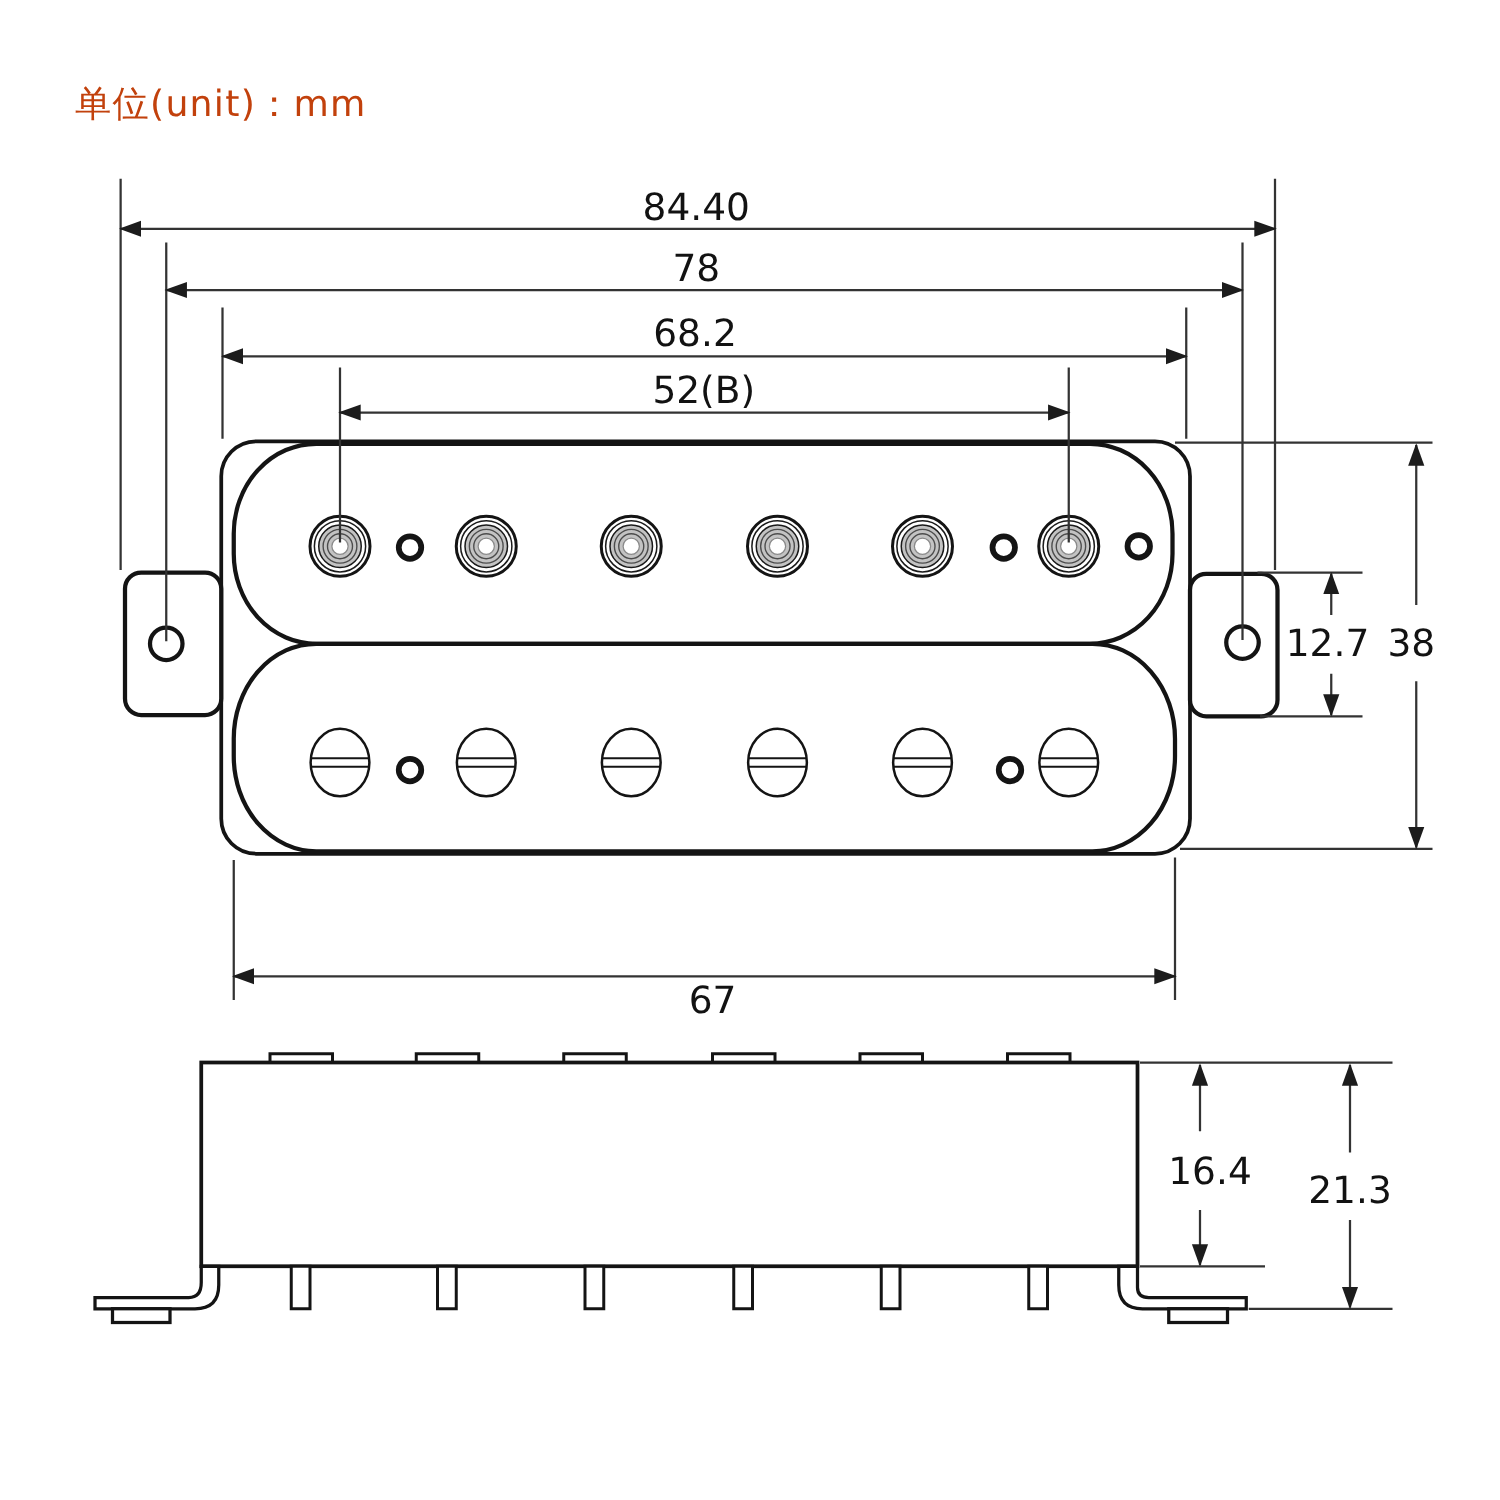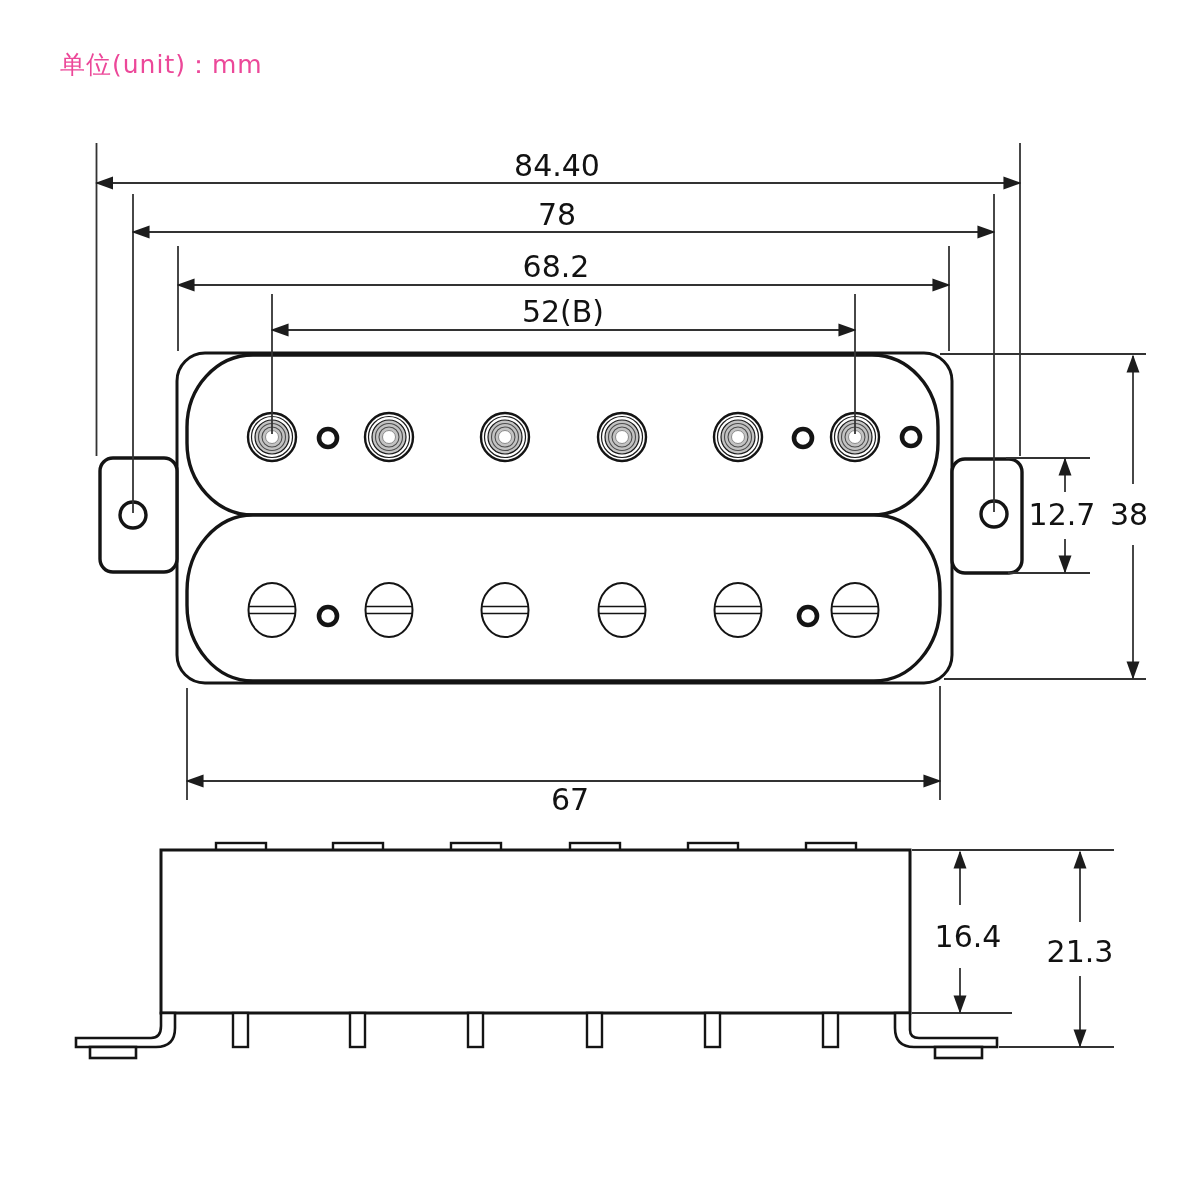--- a/index.html
+++ b/index.html
@@ -1,18 +1,18 @@
 <!DOCTYPE html>
 <html><head>
 <meta charset="utf-8">
 <style>
   html,body{margin:0;padding:0;background:#ffffff;}
   .page{position:relative;width:1200px;height:1200px;background:#ffffff;overflow:hidden;
         font-family:"DejaVu Sans","Liberation Sans",sans-serif;}
-  .title{position:absolute;left:60px;top:48px;font-size:25px;font-weight:500;color:#ec4899;
+  .title{position:absolute;left:60px;top:64px;font-size:29px;font-weight:500;color:#c2410c;
          letter-spacing:1px;white-space:nowrap;}
   svg{position:absolute;left:0;top:0;}
   svg text{font-family:"DejaVu Sans","Liberation Sans",sans-serif;fill:#121212;}
   .dimtxt{font-size:30px;}
 </style>
 </head>
 <body>
 
 <div class="page">
 

